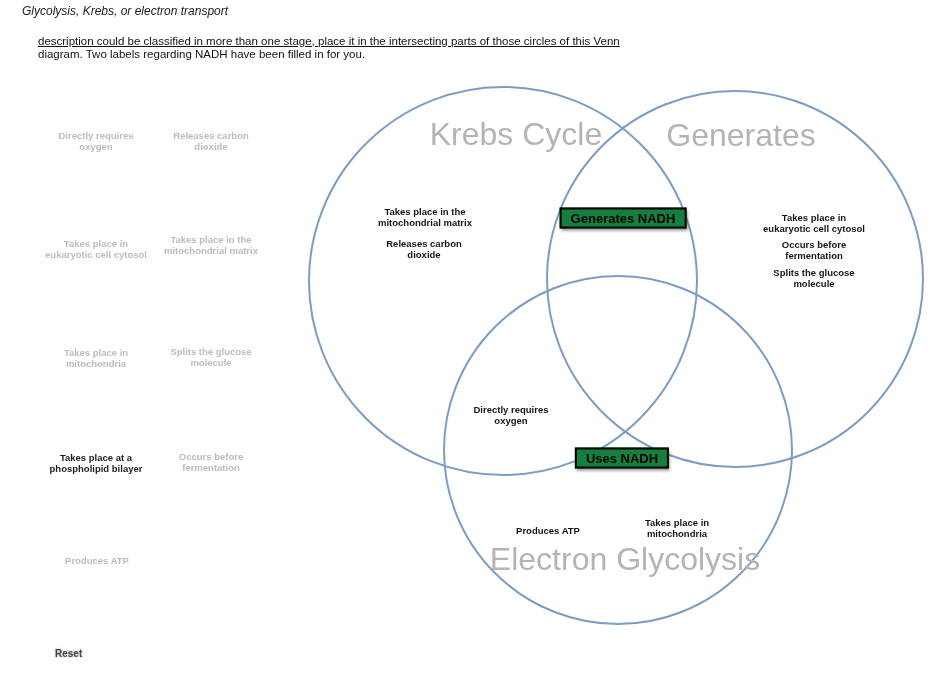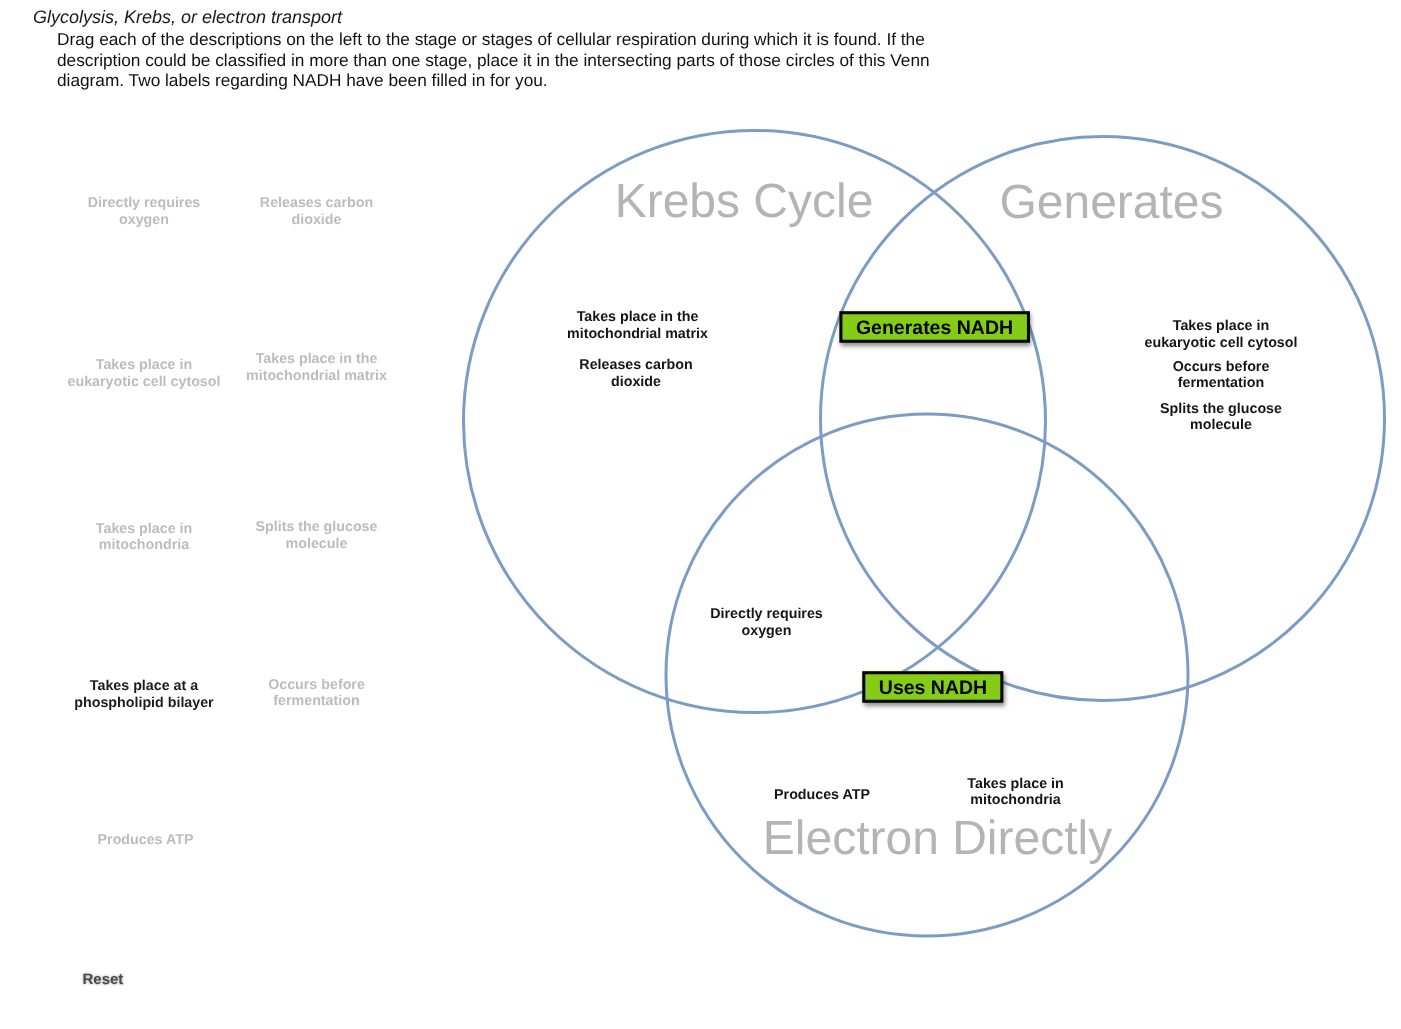--- a/index.html
+++ b/index.html
@@ -9,69 +9,68 @@
     overflow:hidden; font-family:"Liberation Sans", sans-serif;
   }
   .title {
     position:absolute; left:22px; top:4px;
     font-style:italic; font-size:12px; color:#1a1a1a; white-space:nowrap;
   }
   .instr {
     position:absolute; left:38px; font-size:11.5px; line-height:13.5px;
     color:#111; white-space:nowrap;
   }
-  .instr.l1 { top:21px; } .instr.l2 { top:34.5px; } .instr.l3 { top:48px; }
+  .instr.l1 { top:21px; } .instr.l2 { top:34.5px;text-decoration:underline; } .instr.l3 { top:48px; }
   svg.venn { position:absolute; left:0; top:0; }
   .vlabel {
     position:absolute; transform:translate(-50%,-50%);
     font-size:32px; color:#b4b4b4; white-space:nowrap; font-weight:400;
   }
   .chip {
     position:absolute; transform:translate(-50%,-50%);
     font-size:9.5px; font-weight:bold; line-height:11px;
     text-align:center; white-space:nowrap;
   }
   .chip.used { color:#bcbcbc; }
   .chip.available { color:#1c1c1c; cursor:move; }
   .chip.placed { color:#151515; cursor:move; }
   .nadh {
     position:absolute; transform:translate(-50%,-50%);
-    border:2px solid #000; background:#84cc16;
+    border:2px solid #000; background:#15803d;
     font-weight:bold; font-size:13px; line-height:15px;
     padding:1px 9px; white-space:nowrap;
     box-shadow:1px 2px 3px rgba(0,0,0,0.45);
   }
   #box-generates { left:623px; top:218px; }
   #box-uses { left:622px; top:458px; }
   .reset {
     position:absolute; left:55px; top:648px;
     font-family:inherit; font-weight:bold; font-size:10px; color:#4a4a4a;
     background:none; border:none; cursor:pointer;
     text-shadow:0 0 2px rgba(0,0,0,0.4);
   }
 </style>
 </head>
 <body>
 
 <div id="stage">
 
   <div class="title">Glycolysis, Krebs, or electron transport</div>
-  <div class="instr l1">Drag each of the descriptions on the left to the stage or stages of cellular respiration during which it is found. If the</div>
   <div class="instr l2">description could be classified in more than one stage, place it in the intersecting parts of those circles of this Venn</div>
   <div class="instr l3">diagram. Two labels regarding NADH have been filled in for you.</div>
 
   <svg class="venn" width="934" height="686">
     <circle cx="503" cy="281" r="194" fill="none" stroke-width="2" stroke="#7b9cc5"></circle>
     <circle cx="735" cy="279" r="188" fill="none" stroke-width="2" stroke="#7b9cc5"></circle>
     <circle cx="618" cy="450" r="174" fill="none" stroke-width="2" stroke="#7b9cc5"></circle>
   </svg>
 
-  <div class="vlabel" style="left:496px; top:134px;">Krebs Cycle</div>
+  <div class="vlabel" style="left:516px; top:134px;">Krebs Cycle</div>
   <div class="vlabel" style="left:741px; top:135px;">Generates</div>
-  <div class="vlabel" style="left:625px; top:559px;">Electron Directly</div>
+  <div class="vlabel" style="left:625px; top:559px;">Electron Glycolysis</div>
 
   <div class="nadh" id="box-generates">Generates NADH</div>
   <div class="nadh" id="box-uses">Uses NADH</div>
 
   <button class="reset">Reset</button>
 
 <div class="chip used" style="left: 96px; top: 141px;">
       <div>Directly requires</div>
       <div>oxygen</div>
     </div>

